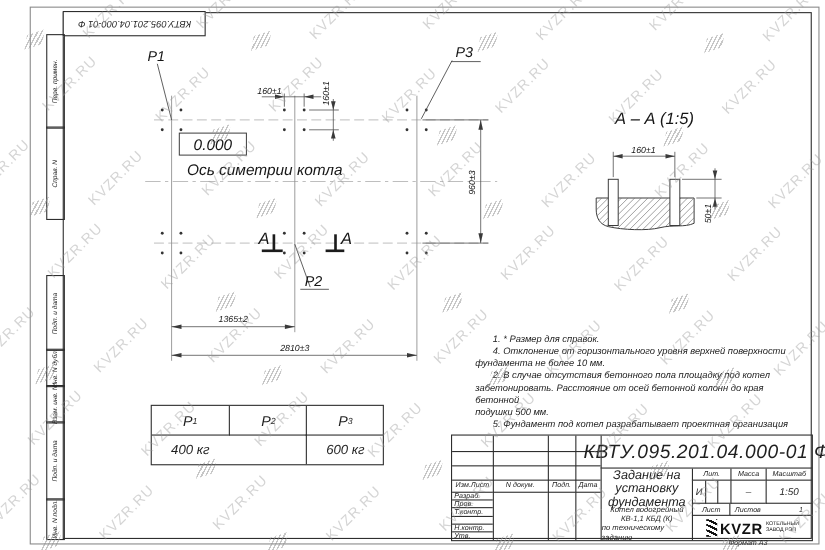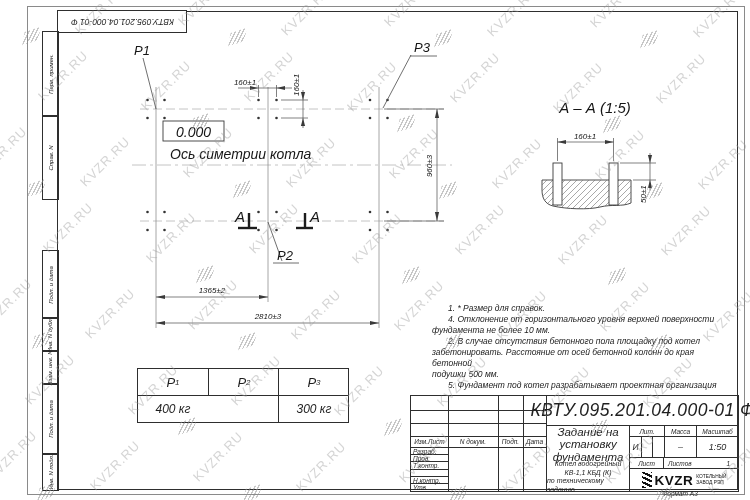--- a/index.html
+++ b/index.html
@@ -343,21 +343,21 @@
       </div>
     <div class="cell hd c1">
         <span>P</span>
         <sub>2</sub>
       </div>
     <div class="cell hd c2">
         <span>P</span>
         <sub>3</sub>
       </div>
     <div class="cell vl c0">400 кг</div>
-    <div class="cell vl c2">300 кг</div>
+    <div class="cell vl c2">600 кг</div>
   </div>
 
   <div class="abs tb">
 
     <div class="c" style="left:0;top:13.5px;width:135px;height:0;border-top:1px solid #2e2e2e;"></div>
     <div class="c" style="left:0;top:27px;width:135px;height:0;border-top:1px solid #2e2e2e;"></div>
     <div class="c" style="left:0;top:40px;width:135px;height:0;border-top:1px solid #2e2e2e;"></div>
     <div class="c" style="left:37px;top:0;width:0;height:95px;border-left:1px solid #2e2e2e;"></div>
     <div class="c" style="left:87px;top:0;width:0;height:95px;border-left:1px solid #2e2e2e;"></div>
     <div class="c" style="left:112px;top:0;width:0;height:95px;border-left:1px solid #2e2e2e;"></div>

